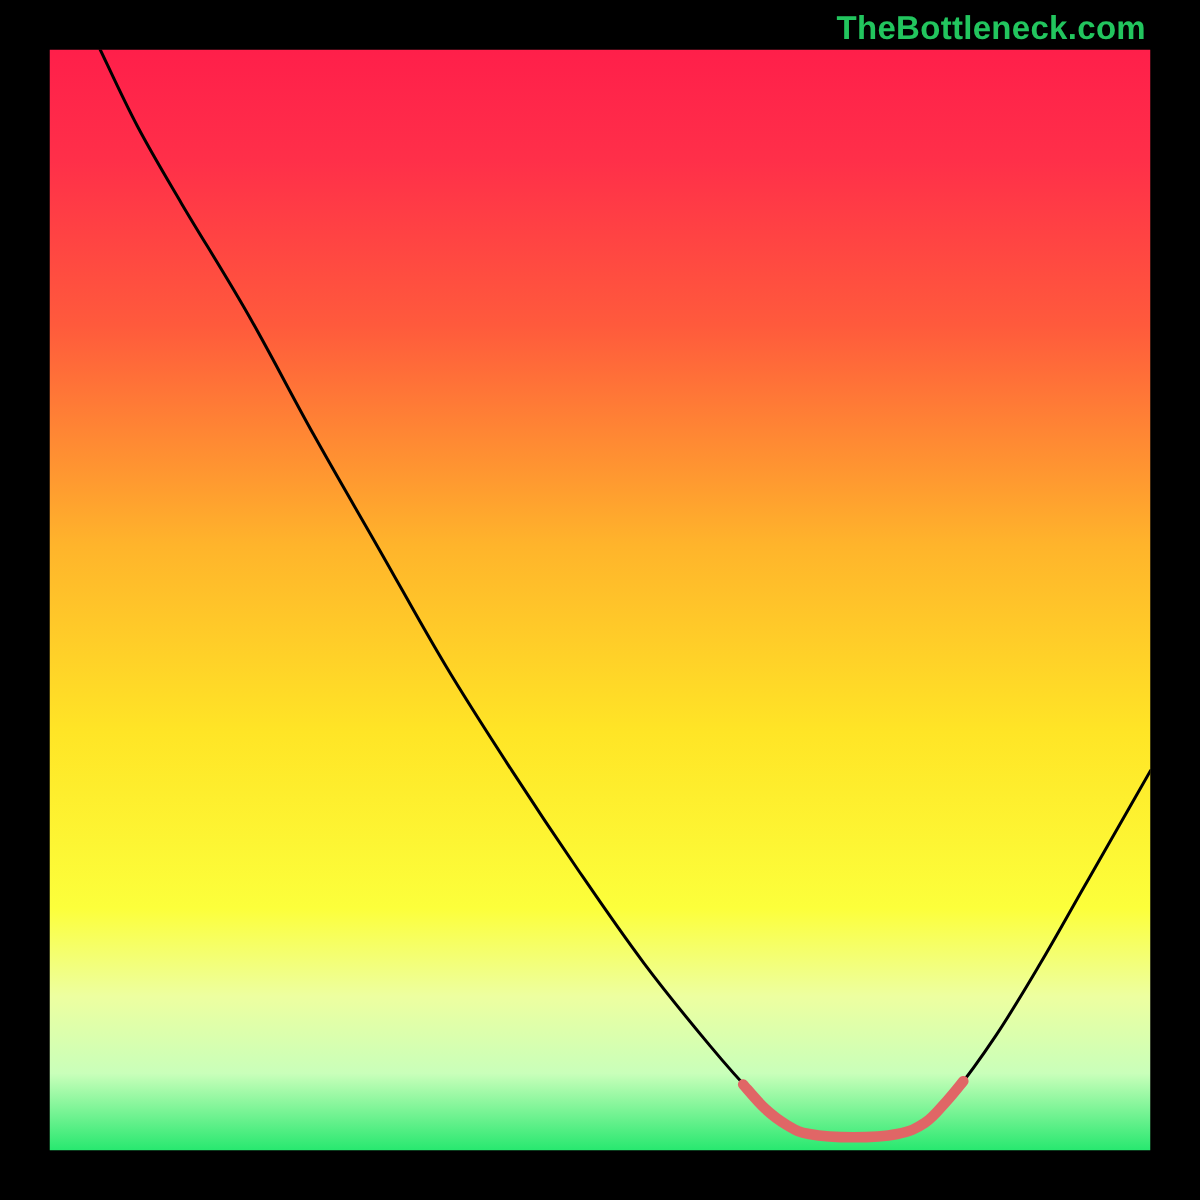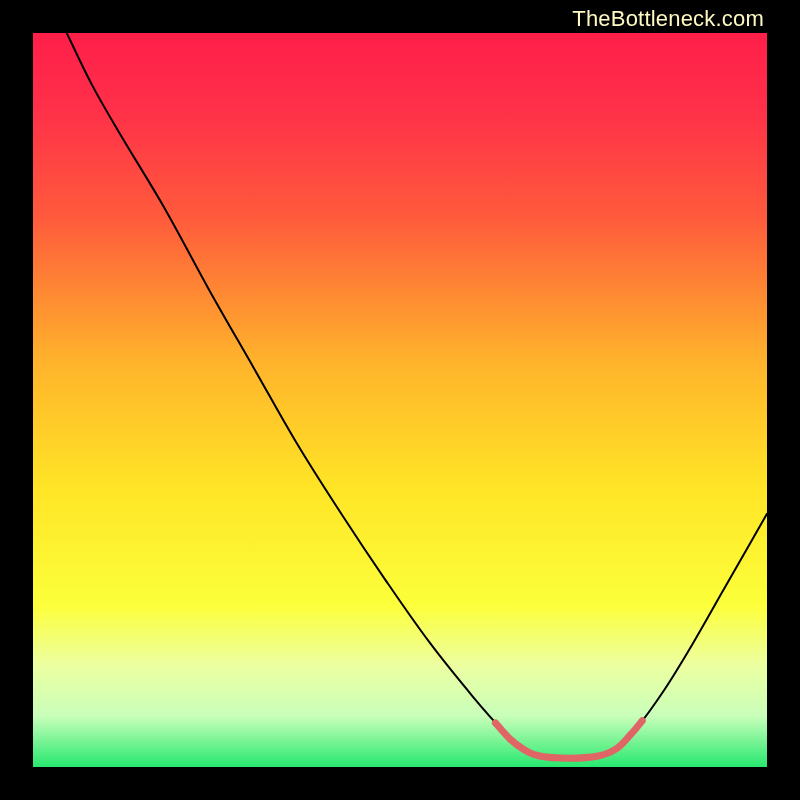--- a/index.html
+++ b/index.html
@@ -16,23 +16,23 @@
     left: 33px;
     top: 33px;
     width: 734px;
     height: 734px;
     background: #000;
   }
   .watermark {
     position: absolute;
     top: 6px;
     right: 36px;
-    color: #fef9c3;
+    color: #22c55e;
     font-size: 22px;
-    font-weight: 400;
+    font-weight: 700;
     letter-spacing: 0.2px;
     z-index: 10;
   }
   svg {
     position: absolute;
     left: 0;
     top: 0;
   }
 </style>
 </head>

